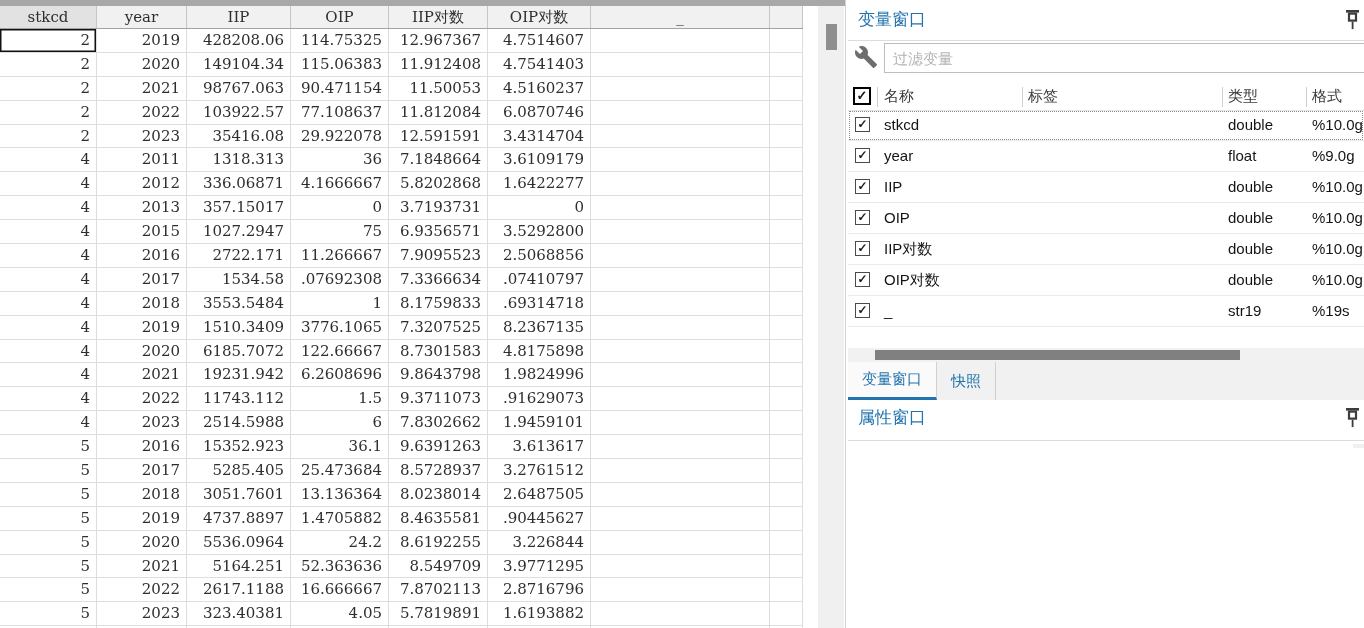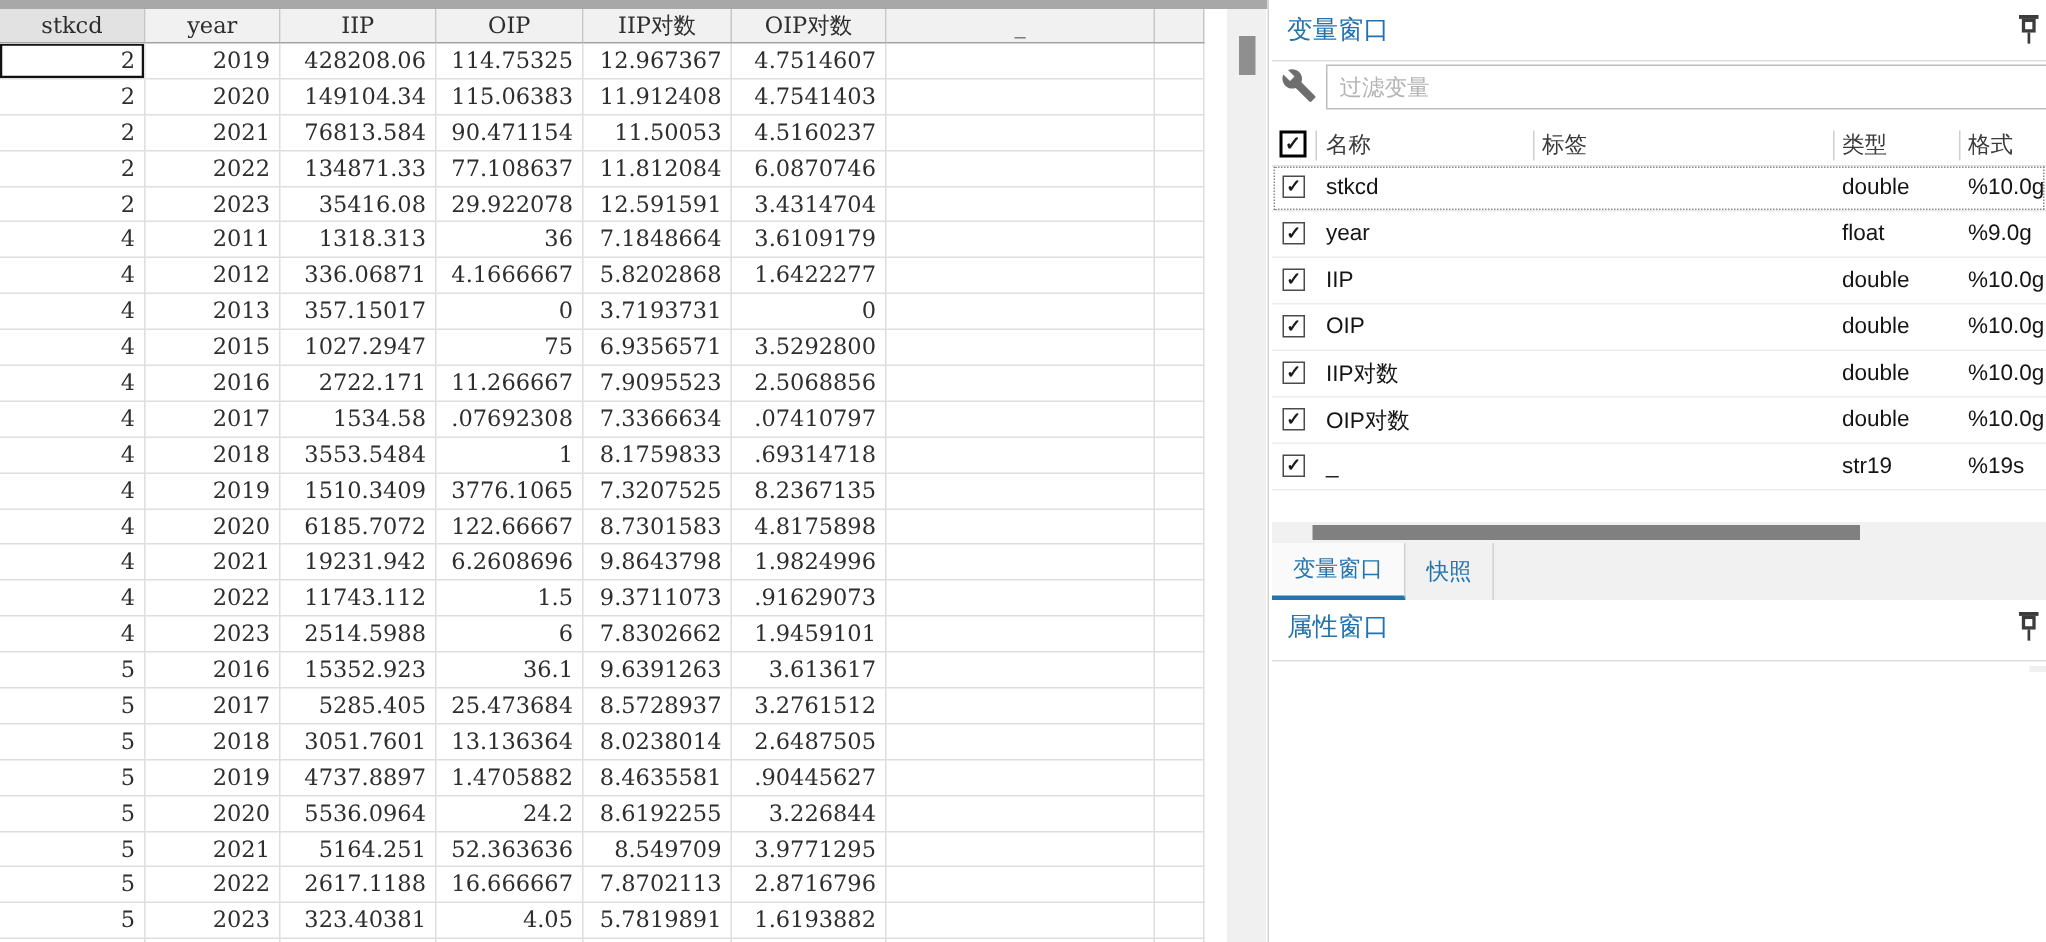--- a/index.html
+++ b/index.html
@@ -108,31 +108,31 @@
             <td>149104.34</td>
             <td>115.06383</td>
             <td>11.912408</td>
             <td>4.7541403</td>
             <td></td>
             <td></td>
           </tr>
           <tr>
             <td>2</td>
             <td>2021</td>
-            <td>76813.584</td>
+            <td>98767.063</td>
             <td>90.471154</td>
             <td>11.50053</td>
             <td>4.5160237</td>
             <td></td>
             <td></td>
           </tr>
           <tr>
             <td>2</td>
             <td>2022</td>
-            <td>134871.33</td>
+            <td>103922.57</td>
             <td>77.108637</td>
             <td>11.812084</td>
             <td>6.0870746</td>
             <td></td>
             <td></td>
           </tr>
           <tr>
             <td>2</td>
             <td>2023</td>
             <td>35416.08</td>

